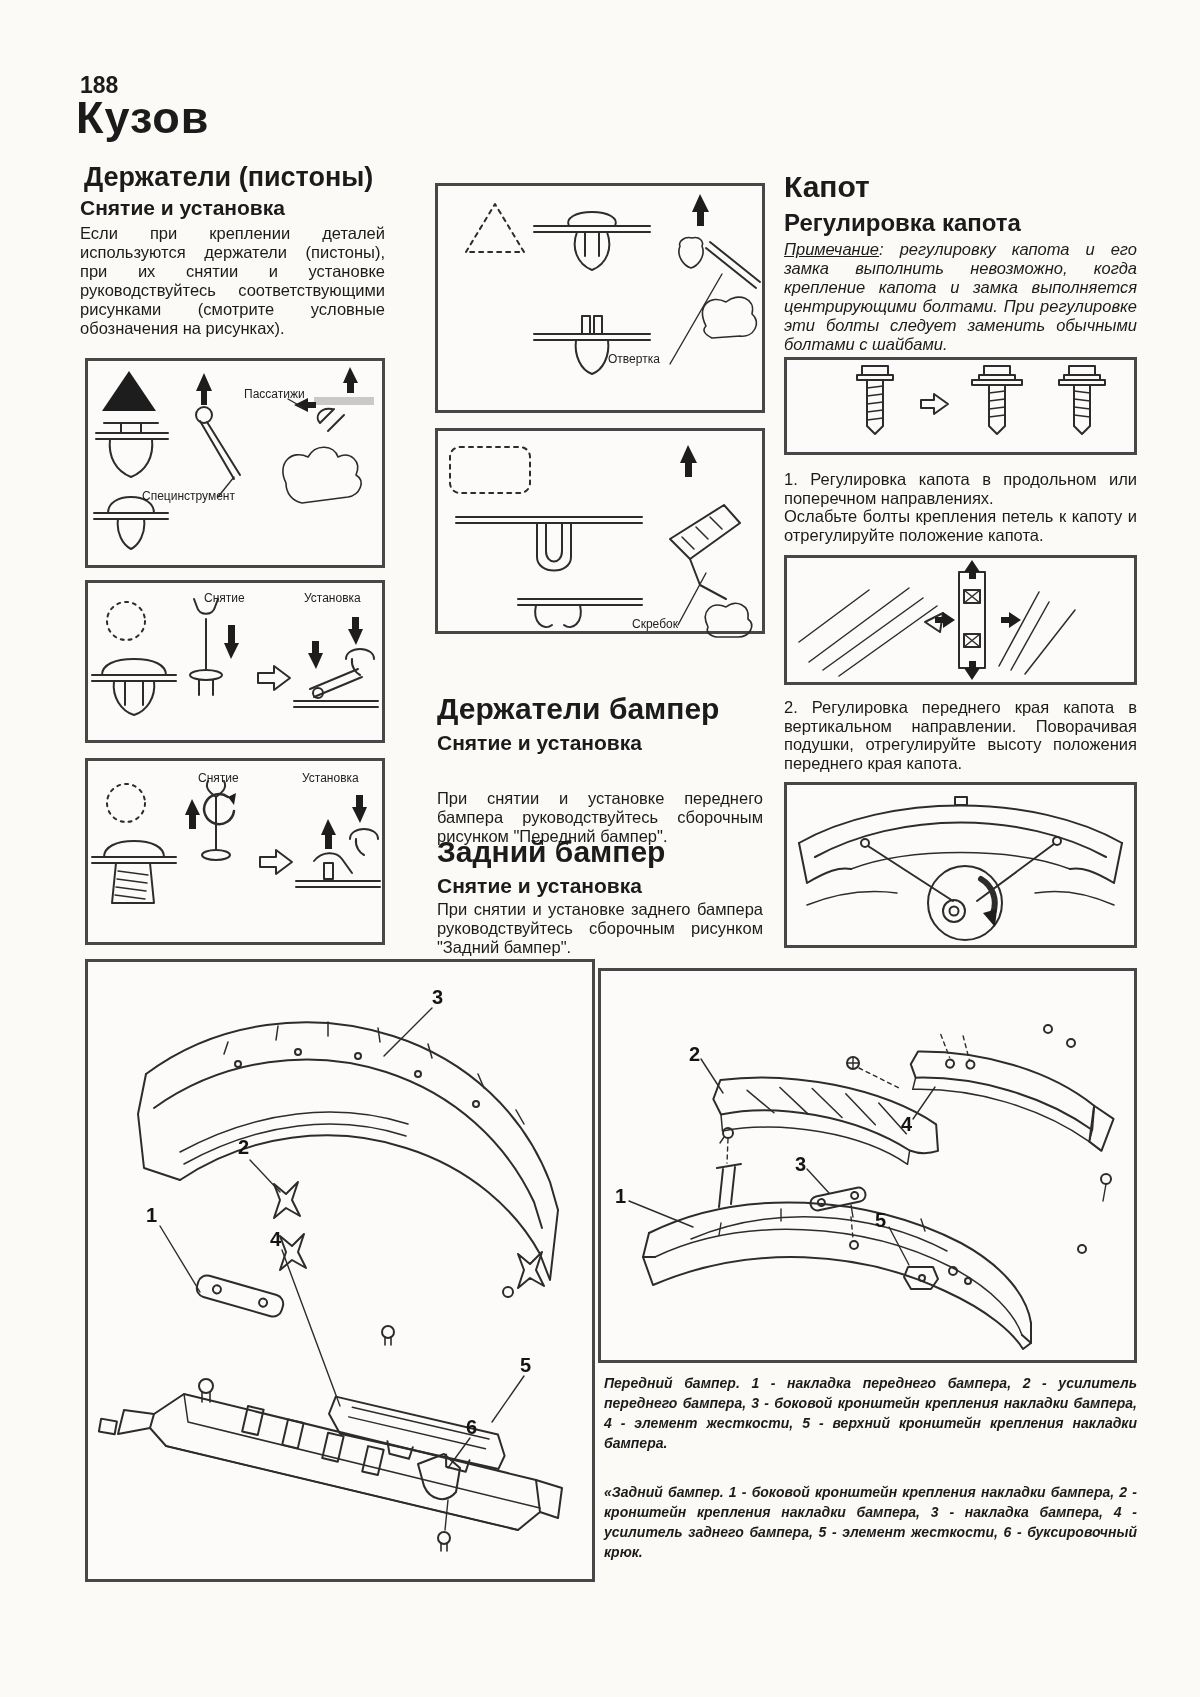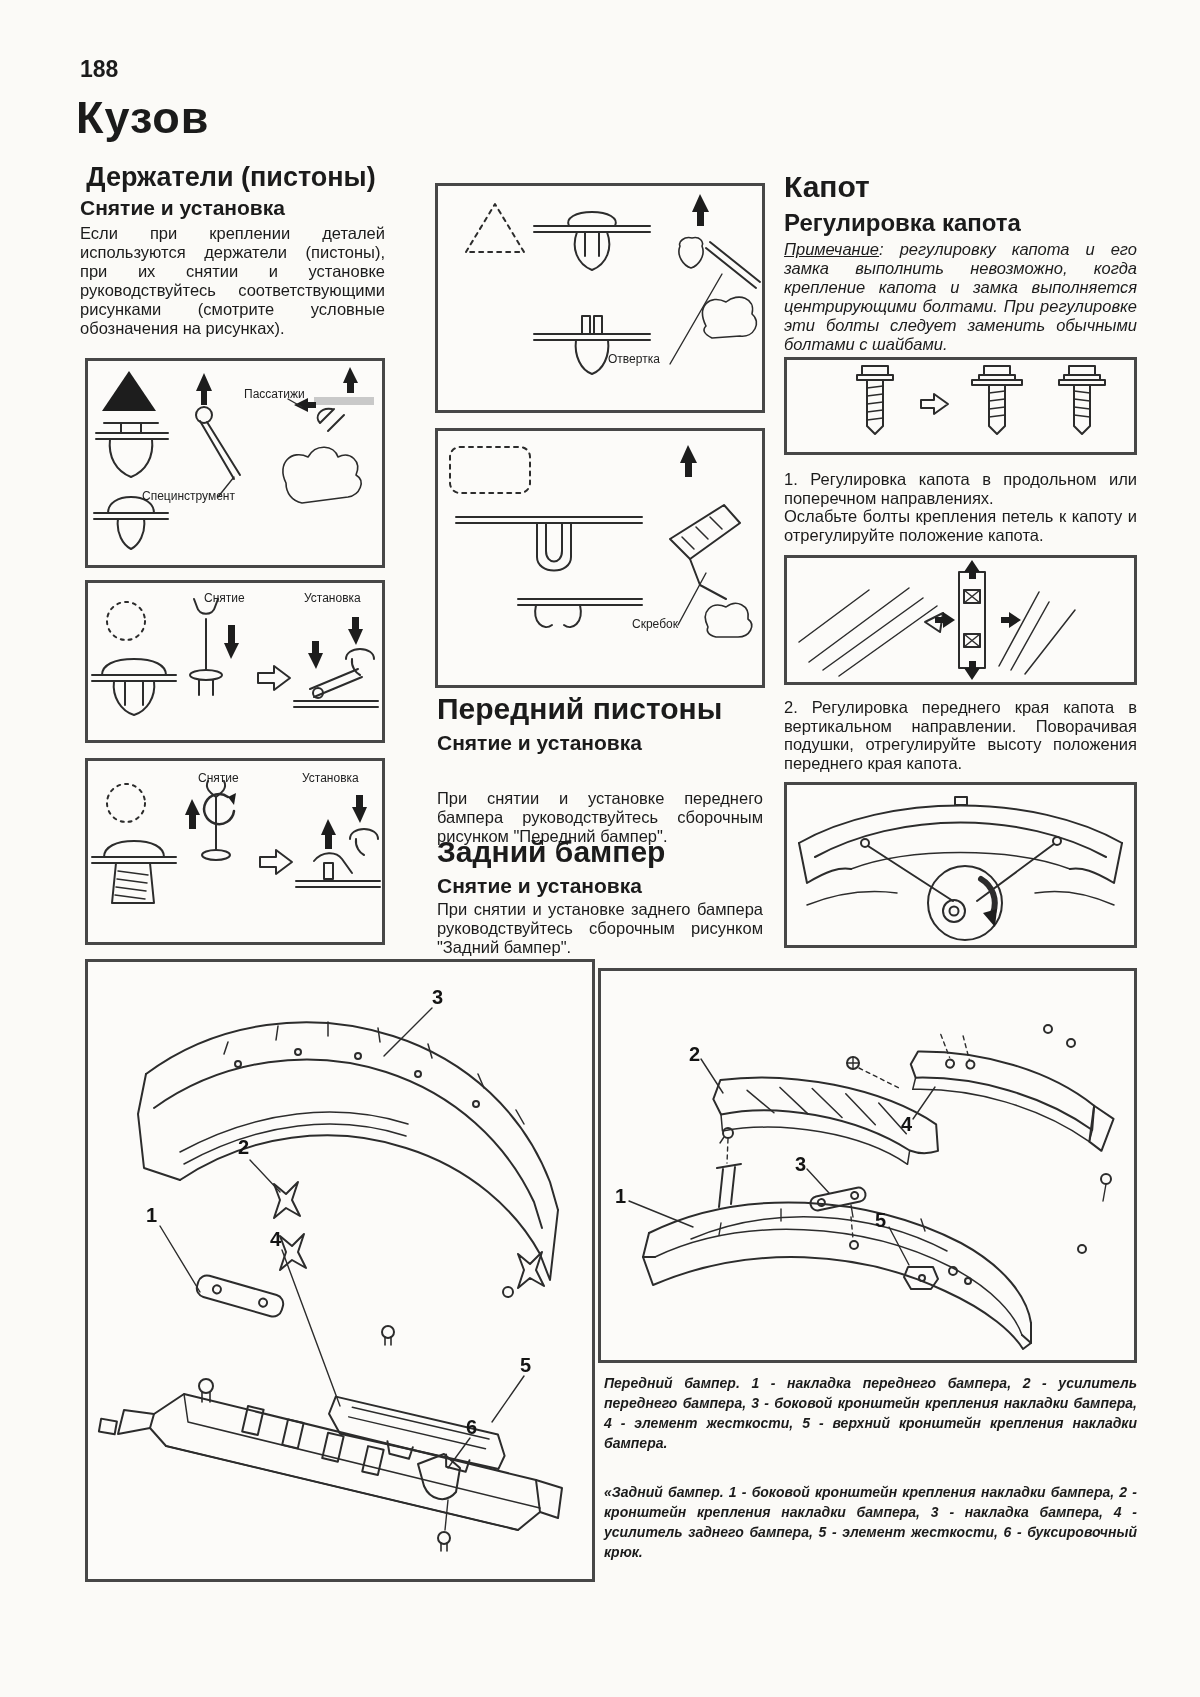--- a/index.html
+++ b/index.html
@@ -2,21 +2,21 @@
 <html><head>
 <meta charset="utf-8">
 <style>
   html,body{margin:0;padding:0;background:#e8e6e1;}
   #page{
     position:relative;width:1200px;height:1697px;margin:0 auto;
     background:#fbfaf7;color:#1b1b1b;
     font-family:"Liberation Sans",sans-serif;overflow:hidden;
   }
   .abs{position:absolute;}
-  .pageno{font-size:23px;font-weight:700;}
+  .pageno{font-size:23px;font-weight:700;margin-top:16px;}
   .title{font-size:45px;font-weight:700;letter-spacing:1px;}
   .h1{font-size:27px;font-weight:700;line-height:1.05;}
   .hbig{font-size:30px;font-weight:700;line-height:1.05;}
   .h2{font-size:21px;font-weight:700;line-height:1.1;}
   .h2b{font-size:24px;font-weight:700;line-height:1.1;}
   .body{font-size:16.5px;line-height:19px;text-align:justify;}
   .note{font-size:16.5px;line-height:19px;text-align:justify;font-style:italic;}
   .note .nlabel{text-decoration:underline;}
   .step{font-size:16.5px;line-height:18.5px;text-align:justify;}
   .caption{font-size:14px;font-weight:700;line-height:20px;text-align:justify;font-style:italic;}
@@ -26,21 +26,21 @@
   .num{font:700 20px "Liberation Sans",sans-serif;}
 </style>
 </head>
 <body>
 
 <div id="page">
 
   <div class="abs pageno" style="left:80px;top:56px;">188</div>
   <div class="abs title" style="left:76px;top:92px;">Кузов</div>
 
-  <div class="abs h1" style="left:76px;top:163px;width:310px;text-align:center;">Держатели (пистоны)</div>
+  <div class="abs h1" style="left:84px;top:163px;width:310px;">Держатели (пистоны)</div>
   <div class="abs h2" style="left:80px;top:196px;width:310px;">Снятие и установка</div>
   <div class="abs body" style="left:80px;top:224px;width:305px;">Если при креплении деталей используются держатели (пистоны), при их снятии и установке руководствуйтесь соответствующими рисунками (смотрите условные обозначения на рисунках).</div>
 
   <div class="figbox" style="left:85px;top:358px;width:300px;height:210px;">
     <svg width="294" height="204" viewBox="0 0 294 204" stroke="#2c2c2c" fill="none" stroke-width="2" stroke-linecap="round" stroke-linejoin="round">
       <polygon points="14,50 68,50 41,10" fill="#1d1d1d" stroke="none"></polygon>
       <line x1="8" y1="72" x2="80" y2="72"></line>
         <line x1="8" y1="78" x2="80" y2="78"></line>
       <path d="M22,78 C20,96 28,110 43,116 C58,110 66,96 64,78 M33,72 L33,62 L53,62 L53,72 M16,62 L70,62"></path>
       <line x1="6" y1="152" x2="80" y2="152"></line>
@@ -121,40 +121,40 @@
       <path d="M138,154 C136,170 143,184 154,188 C165,184 172,170 170,154 M144,148 L144,130 L152,130 L152,148 M164,148 L164,130 L156,130 L156,148"></path>
       <polygon points="262,8 254,26 259,26 259,40 266,40 266,26 271,26" fill="#1d1d1d" stroke="none"></polygon>
       <path d="M242,60 C240,56 246,50 254,52 C262,50 266,56 264,60 C268,70 260,80 253,82 C246,80 238,70 242,60 Z" stroke-width="1.6"></path>
       <path d="M318,102 L268,62 M322,96 L272,56"></path>
       <path d="M268,140 C258,120 272,108 288,116 C300,106 318,112 314,128 C324,136 316,152 302,150 L274,152 C266,148 264,144 268,140 Z" stroke-width="1.6"></path>
       <line x1="232" y1="178" x2="284" y2="88" stroke-width="1.4"></line>
     </svg>
     <span class="figlabel" style="left:170px;top:166px;">Отвертка</span>
   </div>
 
-  <div class="figbox" style="left:435px;top:428px;width:330px;height:260px;">
+  <div class="figbox" style="left:435px;top:428px;width:330px;height:206px;">
     <svg width="324" height="244" viewBox="0 0 324 244" stroke="#2c2c2c" fill="none" stroke-width="2" stroke-linecap="round" stroke-linejoin="round">
       <rect x="12" y="16" width="80" height="46" rx="10" stroke-dasharray="4 5"></rect>
       <line x1="18" y1="86" x2="204" y2="86"></line>
         <line x1="18" y1="92" x2="204" y2="92"></line>
       <path d="M108,92 L108,120 C108,134 124,134 124,120 L124,92 M99,92 L99,126 C99,144 133,144 133,126 L133,92"></path>
       <line x1="80" y1="168" x2="204" y2="168"></line>
         <line x1="80" y1="174" x2="204" y2="174"></line>
       <path d="M98,174 C94,192 106,200 114,194 M142,174 C146,192 134,200 126,194"></path>
       <polygon points="250,14 242,32 247,32 247,46 254,46 254,32 259,32" fill="#1d1d1d" stroke="none"></polygon>
       <path d="M232,108 L286,74 L302,92 L252,128 Z"></path>
       <path d="M244,106 L256,118 M258,96 L270,108 M272,86 L284,98" stroke-width="1.5"></path>
       <path d="M252,128 L262,154 L288,168"></path>
       <path d="M270,196 C262,180 274,170 288,176 C298,168 312,174 310,188 C318,194 312,206 300,206 L278,206 C270,204 268,200 270,196 Z" stroke-width="1.6"></path>
       <line x1="240" y1="194" x2="268" y2="142" stroke-width="1.4"></line>
     </svg>
     <span class="figlabel" style="left:194px;top:186px;">Скребок</span>
   </div>
 
-  <div class="abs hbig" style="left:437px;top:693px;width:330px;">Передний пистоны</div>
+  <div class="abs hbig" style="left:437px;top:693px;width:330px;">Держатели бампер</div>
   <div class="abs h2" style="left:437px;top:731px;width:330px;">Снятие и установка</div>
   <div class="abs body" style="left:437px;top:758px;width:326px;margin-top:31px;">При снятии и установке переднего бампера руководствуйтесь сборочным рисунком "Передний бампер".</div>
 
   <div class="abs hbig" style="left:437px;top:836px;width:330px;">Задний бампер</div>
   <div class="abs h2" style="left:437px;top:874px;width:330px;">Снятие и установка</div>
   <div class="abs body" style="left:437px;top:900px;width:326px;">При снятии и установке заднего бампера руководствуйтесь сборочным рисунком "Задний бампер".</div>
 
   <div class="abs hbig" style="left:784px;top:171px;width:353px;">Капот</div>
   <div class="abs h2b" style="left:784px;top:210px;width:353px;">Регулировка капота</div>
   <div class="abs note" style="left:784px;top:240px;width:353px;">

